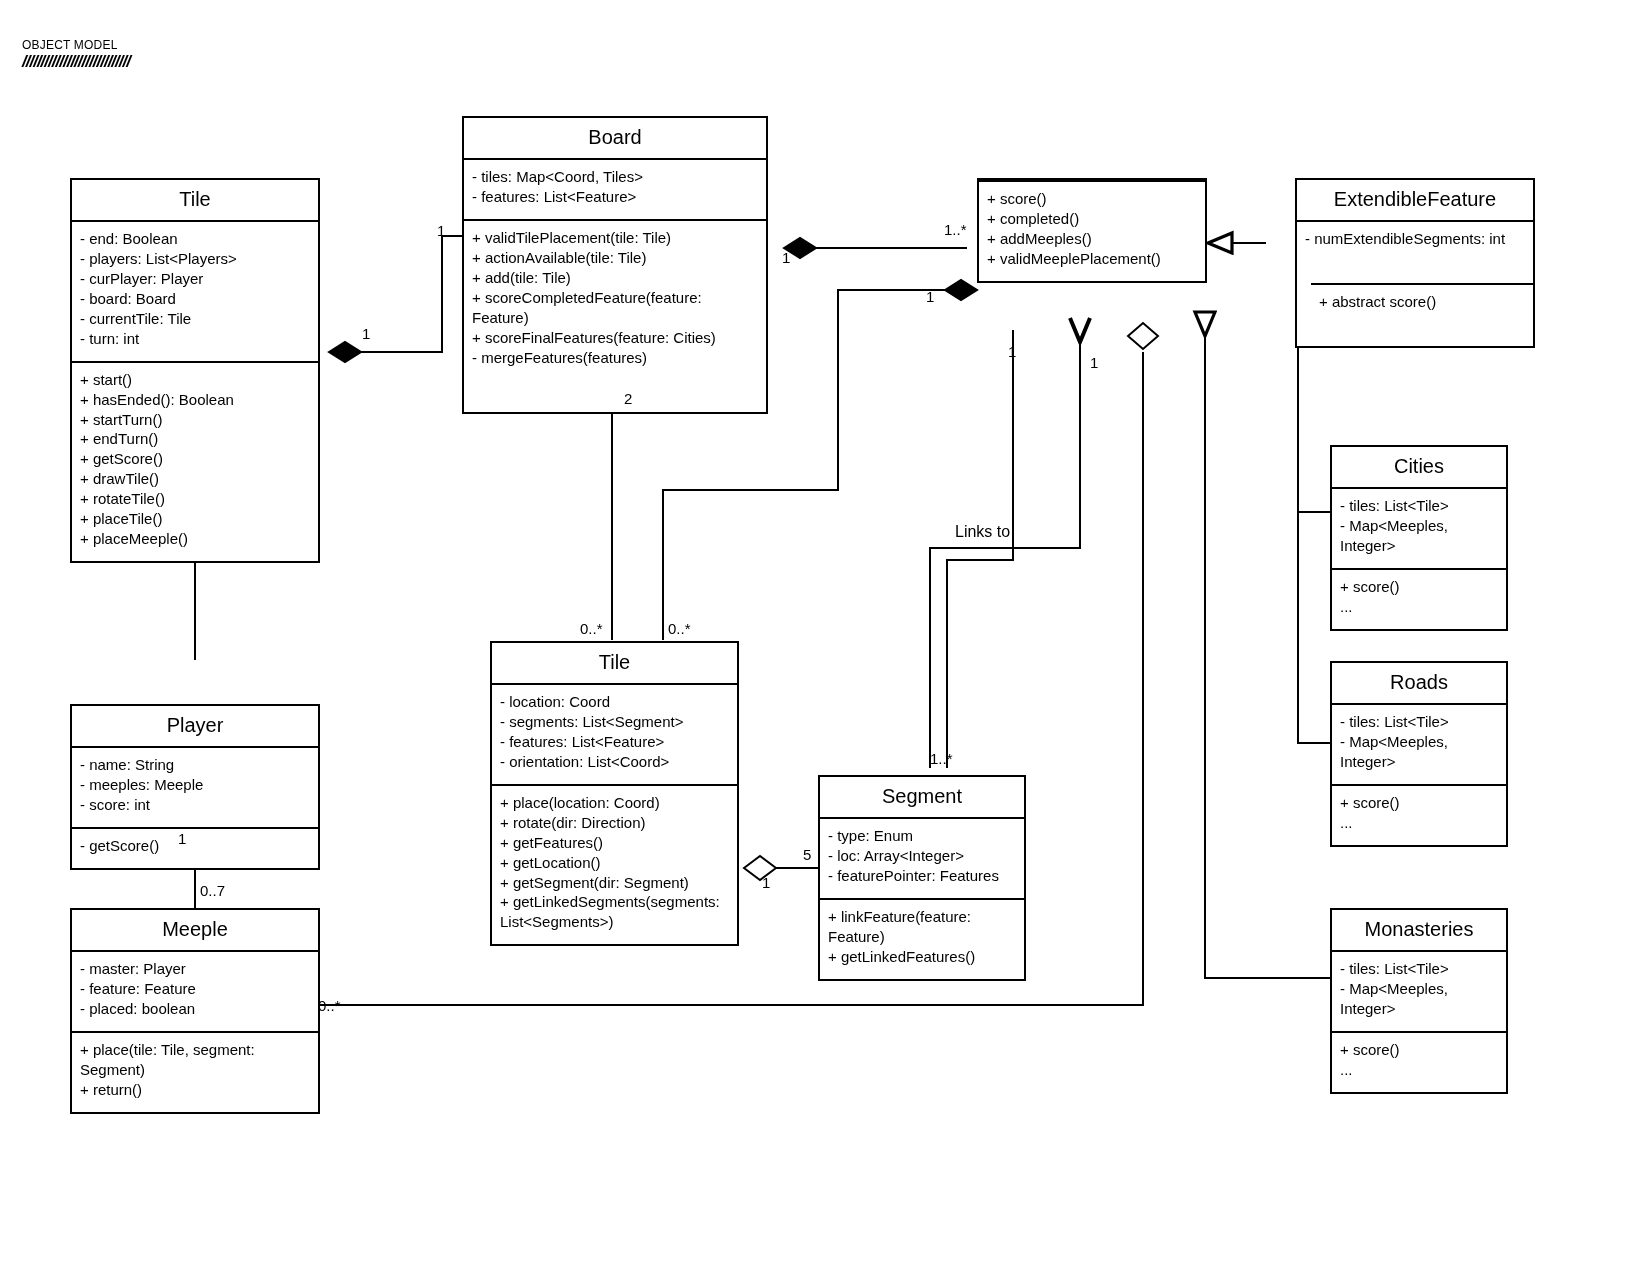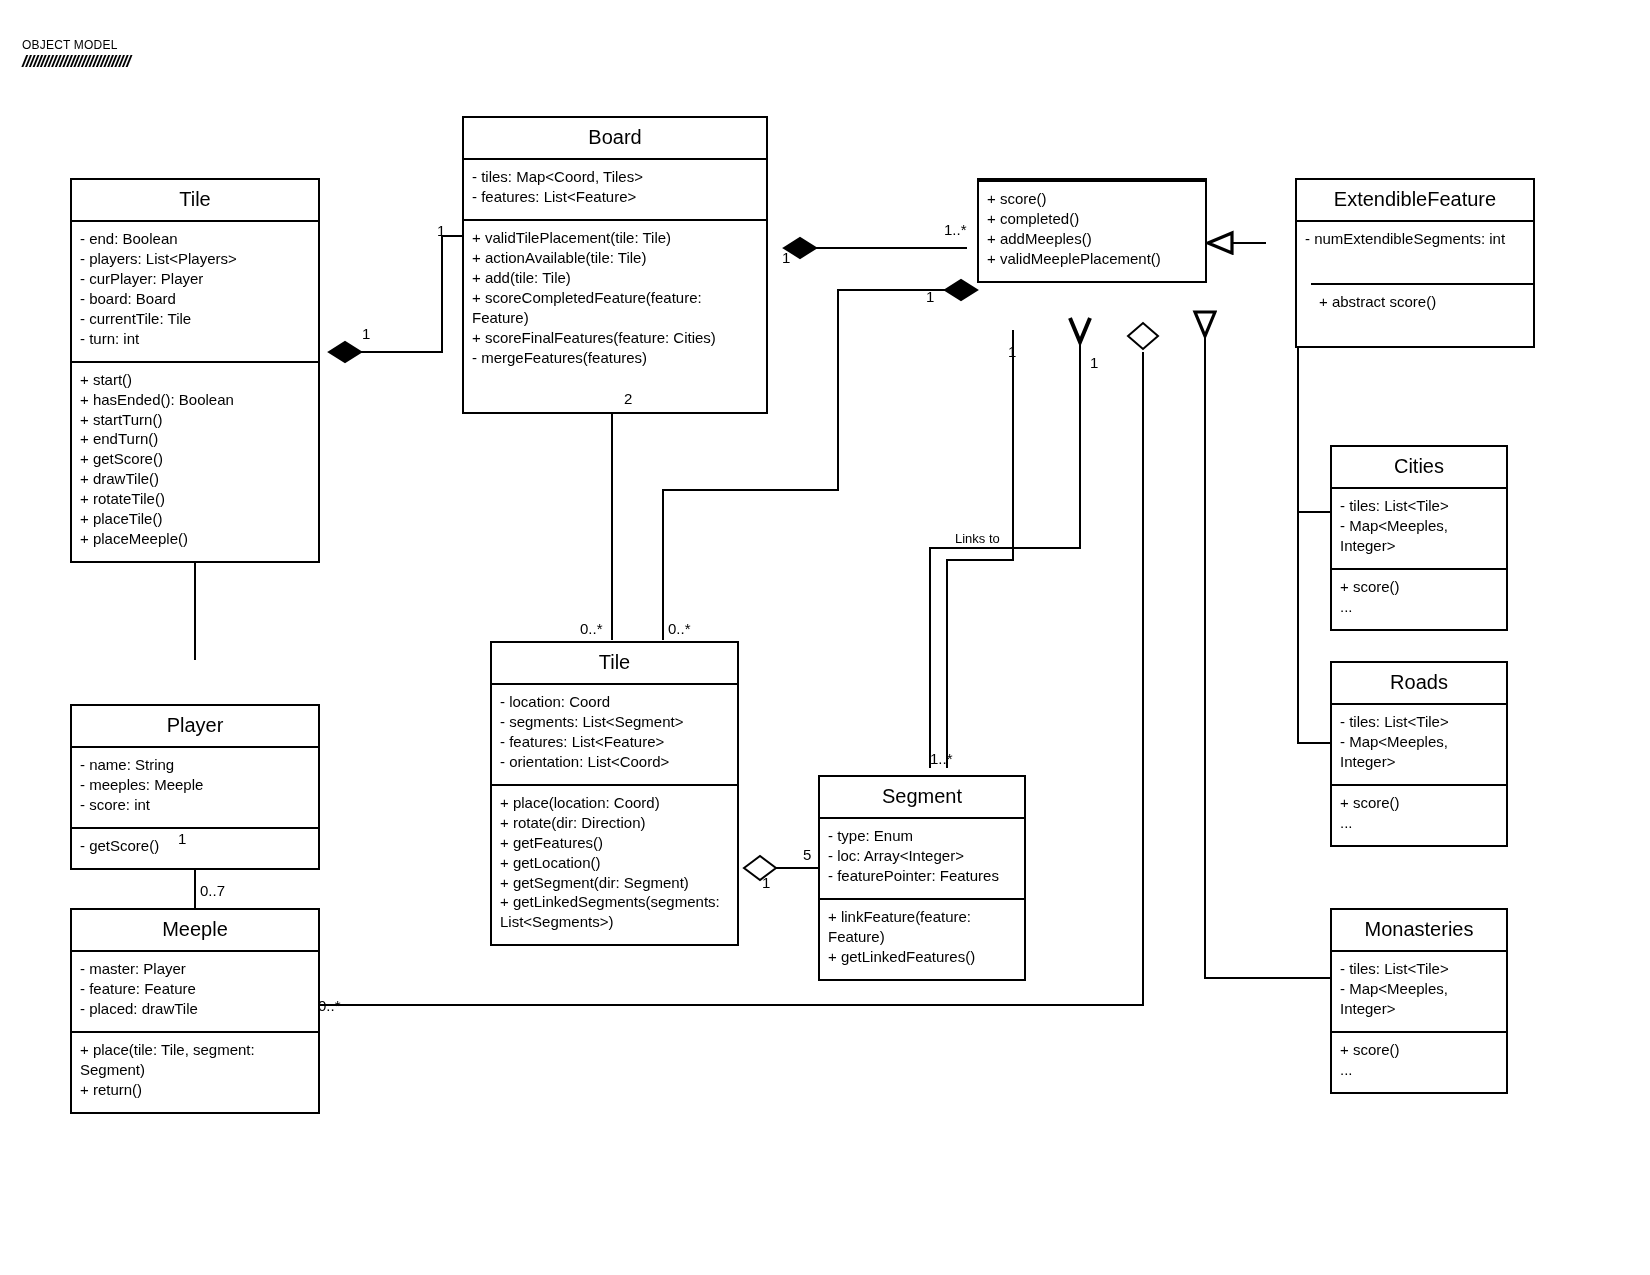--- a/index.html
+++ b/index.html
@@ -7,21 +7,21 @@
   #stage{position:relative;width:1650px;height:1275px;overflow:hidden;}
   svg{position:absolute;left:0;top:0;}
   .ttl{font-size:12px;letter-spacing:.2px;}
   .slashes{font-size:17px;font-style:italic;letter-spacing:-1px;font-weight:700;}
   .box{position:absolute;border:2px solid #000;background:#fff;box-sizing:border-box;}
   .cname{text-align:center;font-size:20px;padding:8px 4px 9px 4px;}
   .cname.iface{font-weight:700;line-height:1.35;padding:8px 4px 8px 4px;}
   .sec{border-top:2px solid #000;padding:7px 8px 12px 8px;}
   .sec div{font-size:15px;line-height:1.33;white-space:pre-wrap;}
   .mult{position:absolute;font-size:15px;}
-  .edgelbl{position:absolute;font-size:13px;margin-top:8px;}
+  .edgelbl{position:absolute;font-size:16px;}
 </style>
 </head>
 <body>
 
 <div id="stage">
 
   <div style="position:absolute;left:22px;top:38px;">
     <div class="ttl">OBJECT MODEL</div>
     <div class="slashes">/////////////////////////////</div>
   </div>
@@ -181,21 +181,21 @@
     <div class="sec">
       <div>- getScore()</div>
     </div>
   </div>
 
   <div class="box" style="left:70px;top:908px;width:250px;">
     <div class="cname">Meeple</div>
     <div class="sec">
       <div>- master: Player</div>
       <div>- feature: Feature</div>
-      <div>- placed: drawTile</div>
+      <div>- placed: boolean</div>
     </div>
     <div class="sec">
       <div>+ place(tile: Tile, segment: Segment)</div>
       <div>+ return()</div>
     </div>
   </div>
 
   <div class="box" style="left:490px;top:641px;width:249px;">
     <div class="cname">Tile</div>
     <div class="sec">

